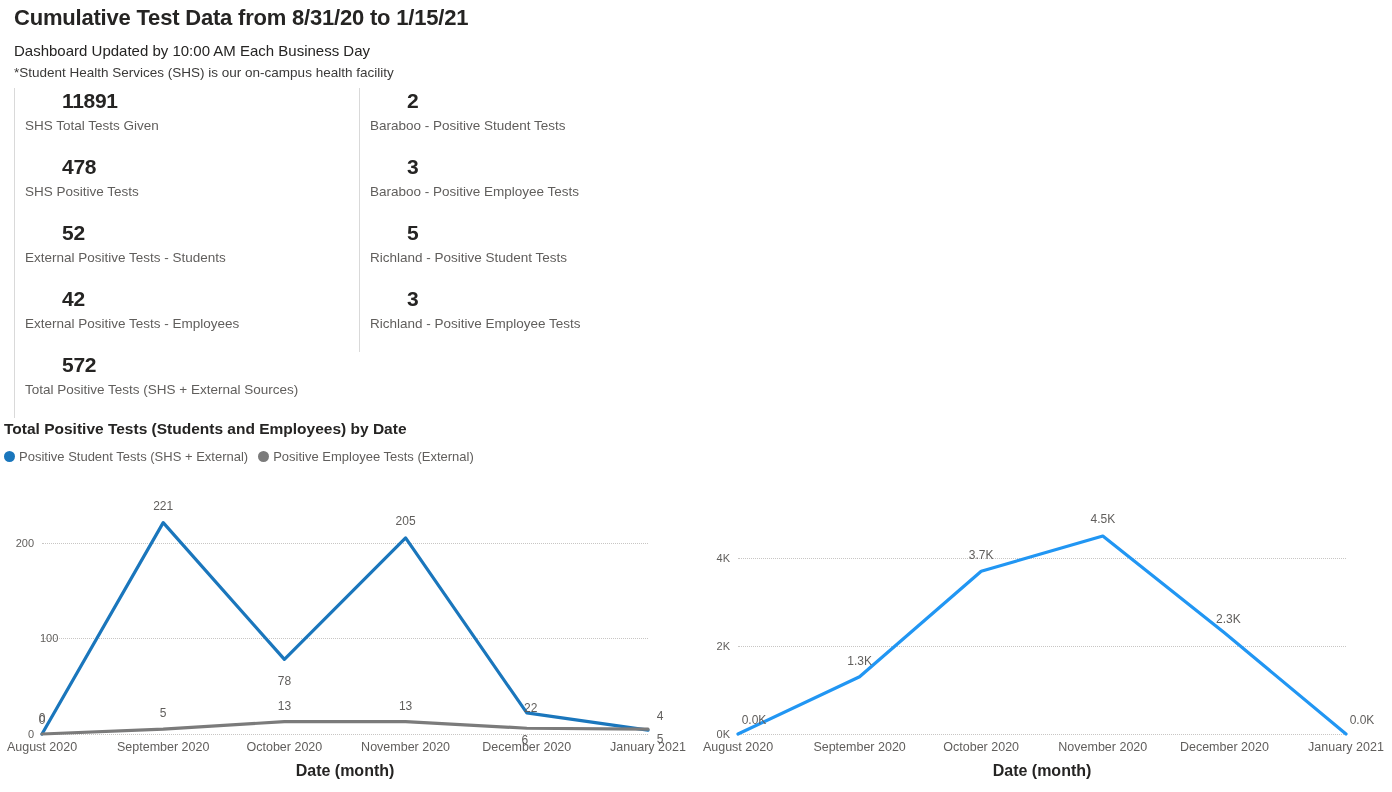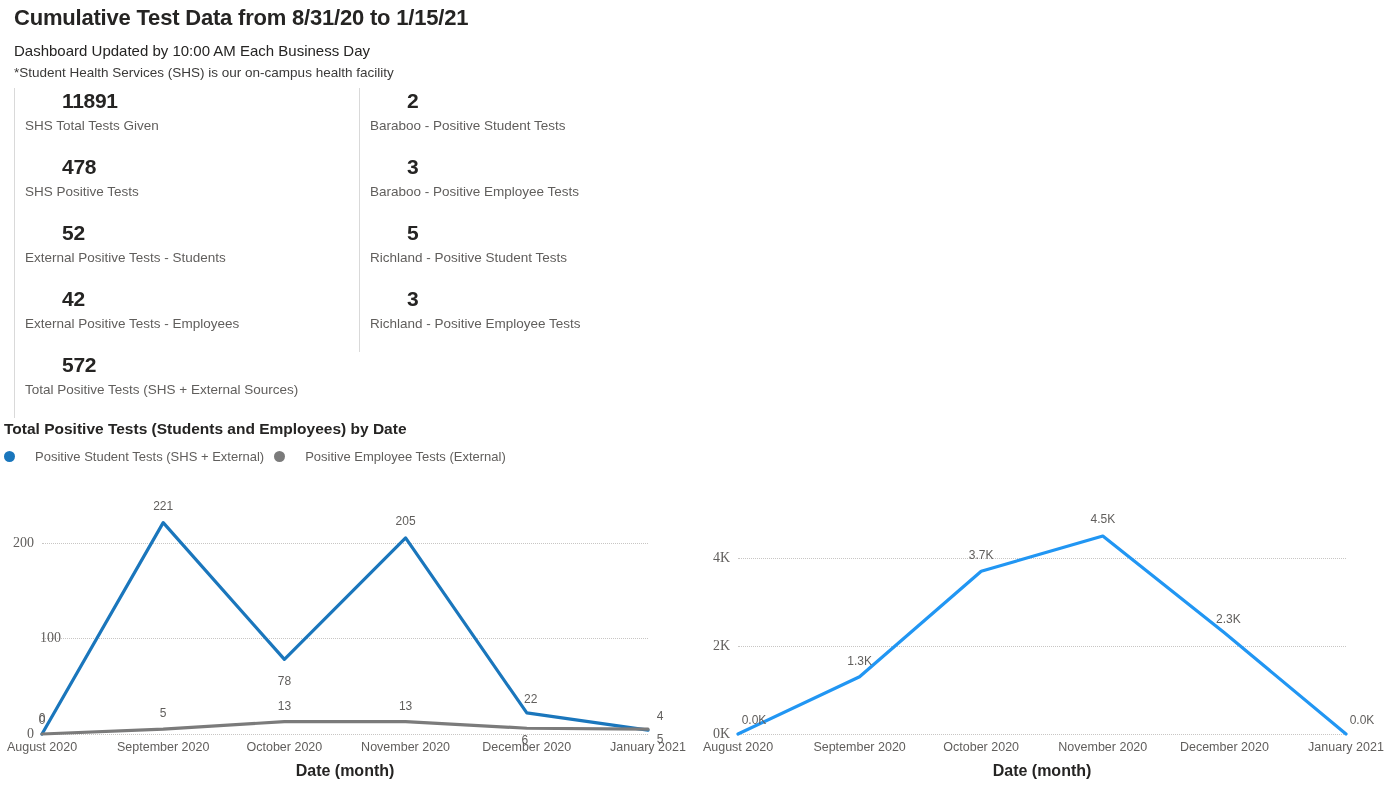--- a/index.html
+++ b/index.html
@@ -94,21 +94,21 @@
     white-space: nowrap;
   }
   .chart-legend {
     display: flex;
     align-items: center;
     gap: 10px;
     margin-left: 4px;
     margin-top: 8px;
     height: 16px;
   }
-  .legend-item { display: flex; align-items: center; gap: 20px; }
+  .legend-item { display: flex; align-items: center; gap: 4px; }
   .legend-dot {
     width: 11px; height: 11px;
     border-radius: 50%;
     flex: 0 0 auto;
   }
   .legend-text {
     font-size: 13px;
     color: #605e5c;
     white-space: nowrap;
   }
@@ -123,26 +123,25 @@
   .plot-inner { position: absolute; inset: 0; }
 
   
   .gridline {
     position: absolute;
     height: 0;
     border-top: 1px dotted #c8c6c4;
   }
   .ytick {
     position: absolute;
-    font-size: 14px;
+    font-size: 11px;
     color: #605e5c;
     text-align: right;
     transform: translateY(-50%);
     white-space: nowrap;
-    font-family: Liberation Serif, serif;
   }
   .xtick {
     position: absolute;
     font-size: 12.5px;
     color: #605e5c;
     text-align: center;
     white-space: nowrap;
     transform: translateX(-50%);
   }
   .axis-title {
@@ -244,21 +243,21 @@
         <div class="xtick" style="left: 648px; top: 262px;">January 2021</div>
         <div class="axis-title" style="left: 345px; top: 284px;">Date (month)</div>
         <svg class="series" viewBox="0 0 692 314">
           <polyline points="42,256 163.2,44.60869565217391 284.4,181.3913043478261 405.6,59.913043478260875 526.8,234.95652173913044 648,252.17391304347825" fill="none" stroke="#1A76BC" stroke-width="3.2" stroke-linejoin="round" stroke-linecap="round"></polyline>
           <polyline points="42,256 163.2,251.2173913043478 284.4,243.56521739130434 405.6,243.56521739130434 526.8,250.2608695652174 648,251.2173913043478" fill="none" stroke="#7B7B7B" stroke-width="3.2" stroke-linejoin="round" stroke-linecap="round"></polyline>
         </svg>
         <div class="dlabel" style="left: 42px; top: 242px;">0</div>
         <div class="dlabel" style="left: 163.2px; top: 27.6087px;">221</div>
         <div class="dlabel" style="left: 284.4px; top: 203.391px;">78</div>
         <div class="dlabel" style="left: 405.6px; top: 42.913px;">205</div>
-        <div class="dlabel" style="left: 530.8px; top: 221px;">22</div>
+        <div class="dlabel" style="left: 530.8px; top: 230px;">22</div>
         <div class="dlabel" style="left: 660px; top: 238.174px;">4</div>
         <div class="dlabel" style="left: 42px; top: 240px;">0</div>
         <div class="dlabel" style="left: 163.2px; top: 235.217px;">5</div>
         <div class="dlabel" style="left: 284.4px; top: 227.565px;">13</div>
         <div class="dlabel" style="left: 405.6px; top: 227.565px;">13</div>
         <div class="dlabel" style="left: 524.8px; top: 262.261px;">6</div>
         <div class="dlabel" style="left: 660px; top: 261.217px;">5</div>
       </div>
   </div>
 </div>

